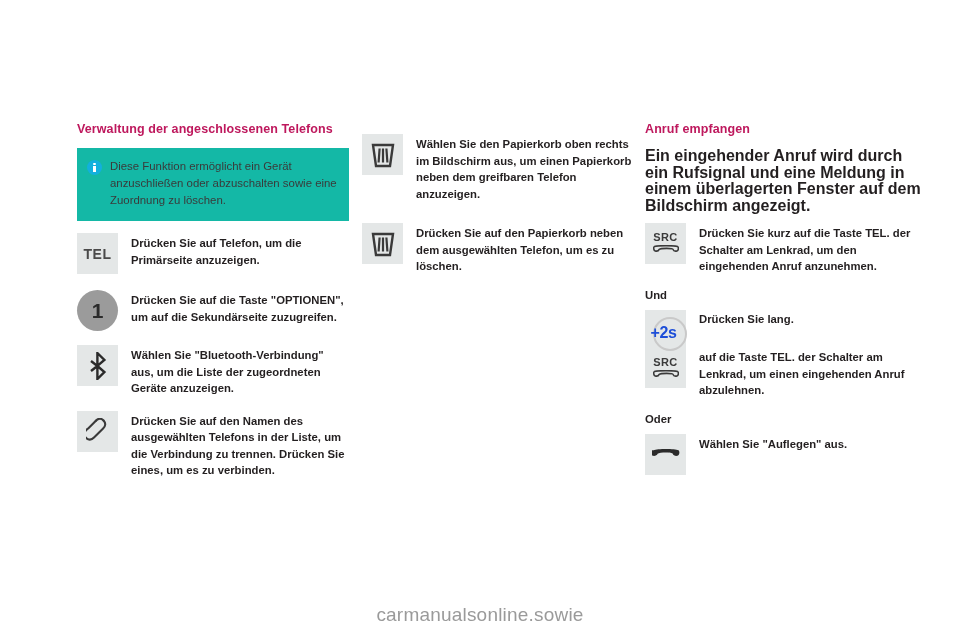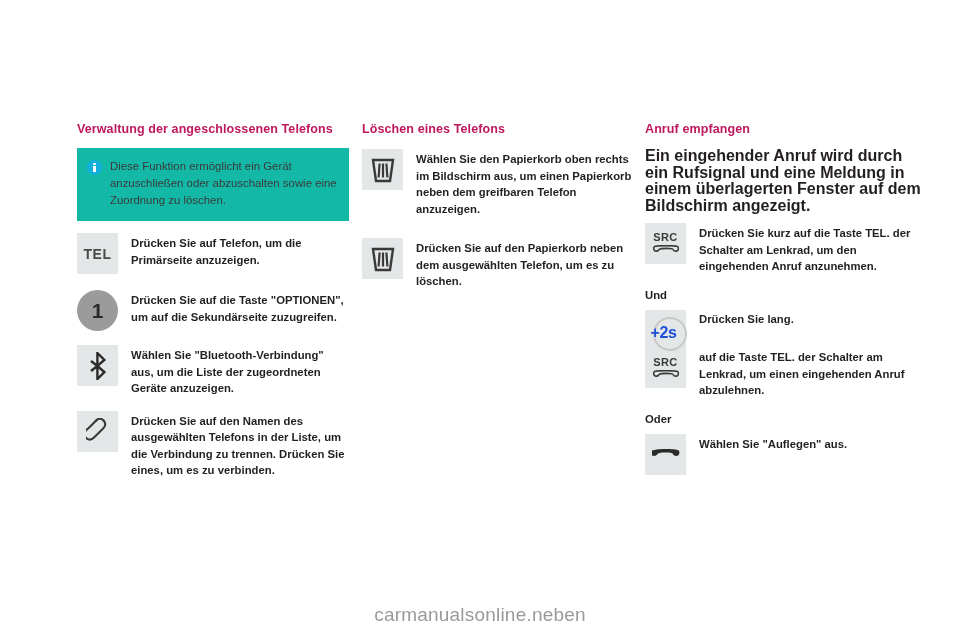--- a/index.html
+++ b/index.html
@@ -143,21 +143,20 @@
           <path d="M9.9 2.7 L2.4 10.2 M0 12.2 L2.4 10.2" fill="none" stroke="#3a3a3a" stroke-width="2.1" stroke-linecap="round"></path>
         </svg>
       </div>
       <div class="body">Drücken Sie auf den Namen des ausgewählten Telefons in der Liste, um die Verbindung zu trennen. Drücken Sie eines, um es zu verbinden.</div>
     </div>
 
   </div>
 
   <div class="col" id="col-mid">
 
-    <div class="heading">Löschen eines Telefons</div>
 
     <div class="row" style="margin-top:12px;">
       <div class="ibox">
         <svg width="24" height="26" viewBox="0 0 24 26">
           <path d="M2 3 L22 3 L19 24 L5 24 Z" fill="none" stroke="#3a3a3a" stroke-width="2.4"></path>
           <path d="M8.6 6.5 L7.6 20.5 M12 6.5 L12 20.5 M15.4 6.5 L16.4 20.5" fill="none" stroke="#3a3a3a" stroke-width="2.2"></path>
         </svg>
       </div>
       <div class="body">Wählen Sie den Papierkorb oben rechts im Bildschirm aus, um einen Papierkorb neben dem greifbaren Telefon anzuzeigen.</div>
     </div>
@@ -218,16 +217,16 @@
         <svg width="28" height="12" viewBox="0 0 28 12">
           <path d="M1.6 2.2 c3.4 -1.6 21.4 -1.6 24.8 0 c1.6 .8 1.2 5.2 -0.8 5.6 c-2.4 .4 -4.4 -0.4 -4.8 -2 c-0.6 -1.8 -13.2 -1.8 -15.2 0 c-0.6 1.6 -2.6 2.4 -4.8 2 c-2 -0.4 -2.4 -4.8 -0.8 -5.6 Z" fill="#2b2b2b"></path>
         </svg>
       </div>
       <div class="body">Wählen Sie "Auflegen" aus.</div>
     </div>
 
   </div>
 
   <div class="watermark">
-    <span class="wm-inner">carmanualsonline.neben</span>
+    <span class="wm-inner">carmanualsonline.sowie</span>
   </div>
 
 </div>
 
 </body></html>

